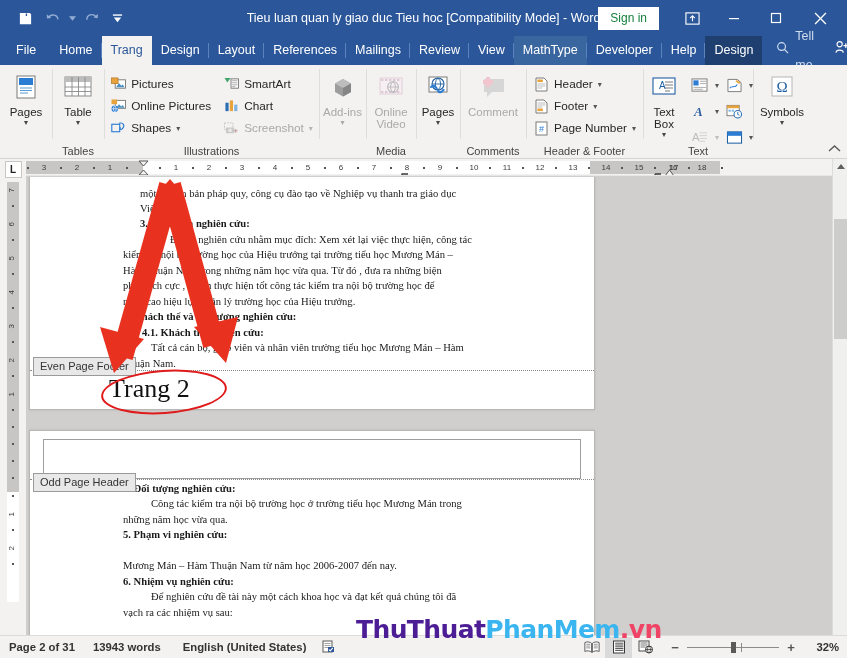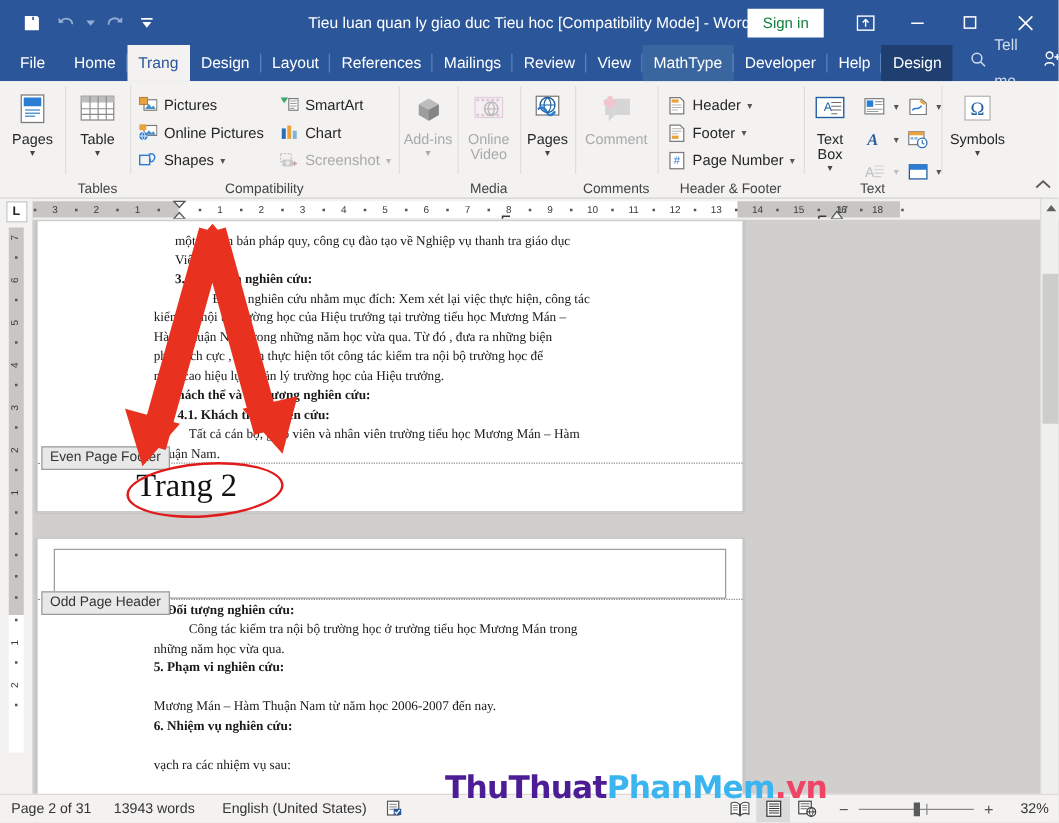--- a/index.html
+++ b/index.html
@@ -218,21 +218,21 @@
     position: absolute; left: 0; width: 15px; height: 15px; color: #606060;
     display: flex; align-items: center; justify-content: center; font-size: 8px;
   }
   .vscroll .up { top: 0; } .vscroll .down { bottom: 0; }
   .vthumb { position: absolute; left: 1px; width: 13px; background: #cdcdcb; }
 
   
   .statusbar {
     position: absolute; left: 0; bottom: 0; width: 847px; height: 23px;
     background: #f3f2f1; border-top: 1px solid #dddbd9;
-    display: flex; align-items: center; font-size: 11.3px; color: #333;
+    display: flex; align-items: center; font-size: 11.3px; color: #333; font-weight: bold;
   }
   .sb-item { padding: 0 0 0 9px; white-space: nowrap; cursor: pointer; }
   .sb-right { margin-left: auto; display: flex; align-items: center; padding-right: 8px; gap: 0; }
   .view-btn {
     width: 27px; height: 21px; display: flex; align-items: center; justify-content: center;
     cursor: pointer;
   }
   .view-btn.sel { background: #dadada; }
   .zoomwrap { display: flex; align-items: center; gap: 6px; margin-left: 10px; }
   .zoom-minus, .zoom-plus { font-size: 13px; color: #555; width: 12px; text-align:center; cursor:pointer;}
@@ -444,21 +444,21 @@
                   <rect x="2" y="7" width="9" height="6" rx="1" fill="#c9c9c9"></rect>
                   <circle cx="6.5" cy="10" r="2" fill="#e8e8e8"></circle>
                   <path d="M12.5 8.5 v4 M10.5 10.5 h4" stroke="#c3a0a0" stroke-width="1.2"></path>
                 </svg>
             </span>
             <span>Screenshot</span>
             <span class="caret">▾</span>
           </div>
         </div>
       </div>
-      <div class="rgroup-label">Compatibility</div>
+      <div class="rgroup-label">Illustrations</div>
     </div>
 
     <div class="rgroup" style="width:47px;">
       <div class="rgroup-body">
         <div class="bigbtn disabled" style="width:40px;">
           <div class="ic">
             <svg width="26" height="26" viewBox="0 0 26 26">
                 <path d="M13 4 L21 8.5 L21 17 L13 21.5 L5 17 L5 8.5 Z" fill="#9d9d9d"></path>
                 <path d="M13 4 L21 8.5 L13 13 L5 8.5 Z" fill="#bdbdbd"></path>
                 <path d="M13 13 L21 8.5 L21 17 L13 21.5 Z" fill="#858585"></path>
@@ -802,20 +802,21 @@
         <div class="page" style="left:3px; top:253px; width:566px; height:330px;">
           <div class="hbox" style="left:13px; top:8px; right:13px; height:40px;"></div>
           <div class="hdivider" style="left:0px; right:0px; top:48px;"></div>
 
           <div class="ptext b" style="left:93px; top:50px;">2. Đối tượng nghiên cứu:</div>
           <div class="ptext" style="left:121px; top:65px;">Công tác kiểm tra nội bộ trường học ở trường tiểu học Mương Mán trong</div>
           <div class="ptext" style="left:93px; top:81px;">những năm học vừa qua.</div>
           <div class="ptext b" style="left:93px; top:96px;">5. Phạm vi nghiên cứu:</div>
           <div class="ptext" style="left:93px; top:127px;">Mương Mán – Hàm Thuận Nam từ năm học 2006-2007 đến nay.</div>
           <div class="ptext b" style="left:93px; top:143px;">6. Nhiệm vụ nghiên cứu:</div>
+          <div class="ptext" style="left:121px; top:158px;">Để nghiên cứu đề tài này một cách khoa học và đạt kết quả chúng tôi đã</div>
           <div class="ptext" style="left:93px; top:174px;">vạch ra các nhiệm vụ sau:</div>
         </div>
 
         <div class="taglabel" style="left:7px; top:296px;">Odd Page Header</div>
 
         <svg class="arrowsvg" style="left:60px; top:0px; width:200px; height:220px;" viewBox="0 0 200 220">
 
           <path d="M84 8 L36 180" stroke="#e8321f" stroke-width="22" stroke-linecap="butt" fill="none"></path>
           <path d="M14 150 L58 162 L28 196 Z" fill="#e8321f"></path>
 

